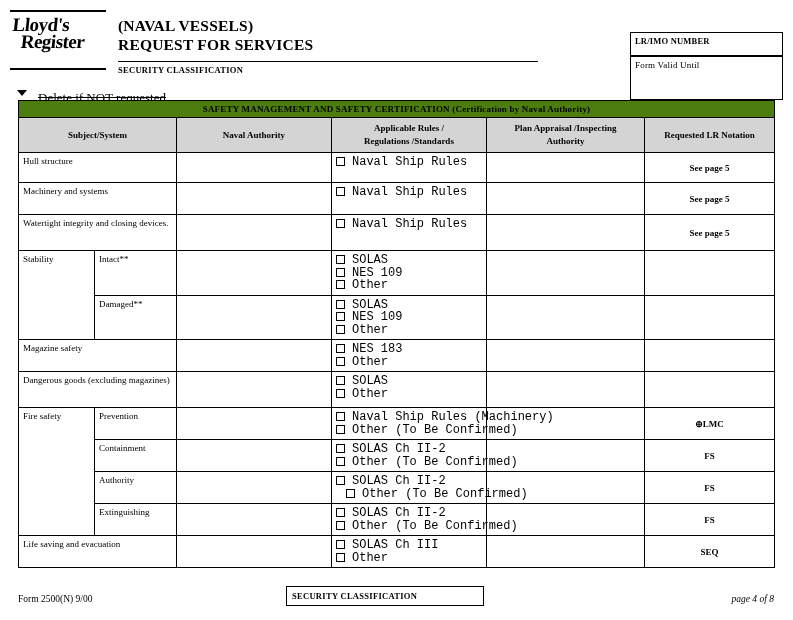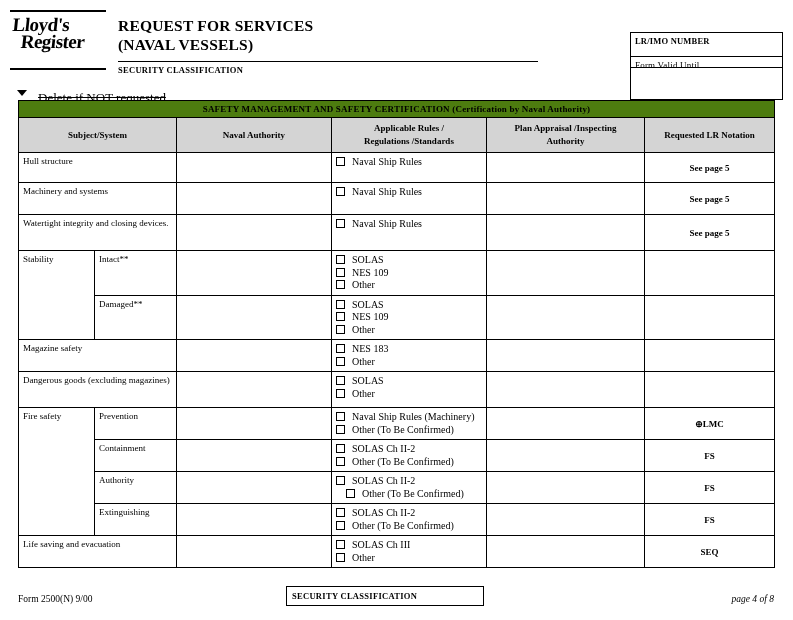--- a/index.html
+++ b/index.html
@@ -79,21 +79,21 @@
   .rbox {
     position: absolute;
     border: 1px solid #000;
     box-sizing: border-box;
     font-size: 8.5px;
     font-weight: bold;
     letter-spacing: 0.2px;
     padding: 3px 4px;
   }
   .rbox.r1 { left: 620px; top: 2px;  width: 153px; height: 22px; background: #d4d4d4; }
-  .rbox.r2 { left: 620px; top: 24px; width: 153px; height: 36px; }
+  .rbox.r2 { left: 620px; top: 24px; width: 153px; height: 24px; }
   .rbox.r3 { left: 620px; top: 48px; width: 153px; height: 44px; font-weight: normal; font-size: 9px; }
   .note-tri {
     position: absolute;
     left: 17px;
     top: 90px;
     width: 0; height: 0;
     border-left: 5px solid transparent;
     border-right: 5px solid transparent;
     border-top: 6px solid #000;
   }
@@ -146,21 +146,22 @@
   }
   .notation {
     text-align: center;
     font-weight: bold;
     font-size: 10.5px;
     vertical-align: middle !important;
   }
   .cb-line {
     white-space: nowrap;
     line-height: 12.5px;
-    font-size: 10px;
+    font-size: 12px;
+    font-family: Liberation Mono, monospace;
   }
   .cb {
     display: inline-block;
     width: 7px;
     height: 7px;
     border: 1px solid #000;
     margin-right: 7px;
     vertical-align: -1px;
     background: #fff;
   }
@@ -203,22 +204,22 @@
   <div class="header">
 
     <div class="logo-box">
       <div class="logo-text">
         <div class="l1">Lloyd's</div>
         <div class="l2">Register</div>
       </div>
     </div>
 
     <div class="title-block">
+      <div class="title-main">(NAVAL VESSELS)</div>
       <div class="title-main">REQUEST FOR SERVICES</div>
-      <div class="title-main">(NAVAL VESSELS)</div>
     </div>
 
     <div class="secclass-top">SECURITY CLASSIFICATION</div>
 
     <div class="rbox r2">LR/IMO NUMBER</div>
     <div class="rbox r3">Form Valid Until</div>
   </div>
 
   <div class="note-tri"></div>
   <div class="note-txt">

